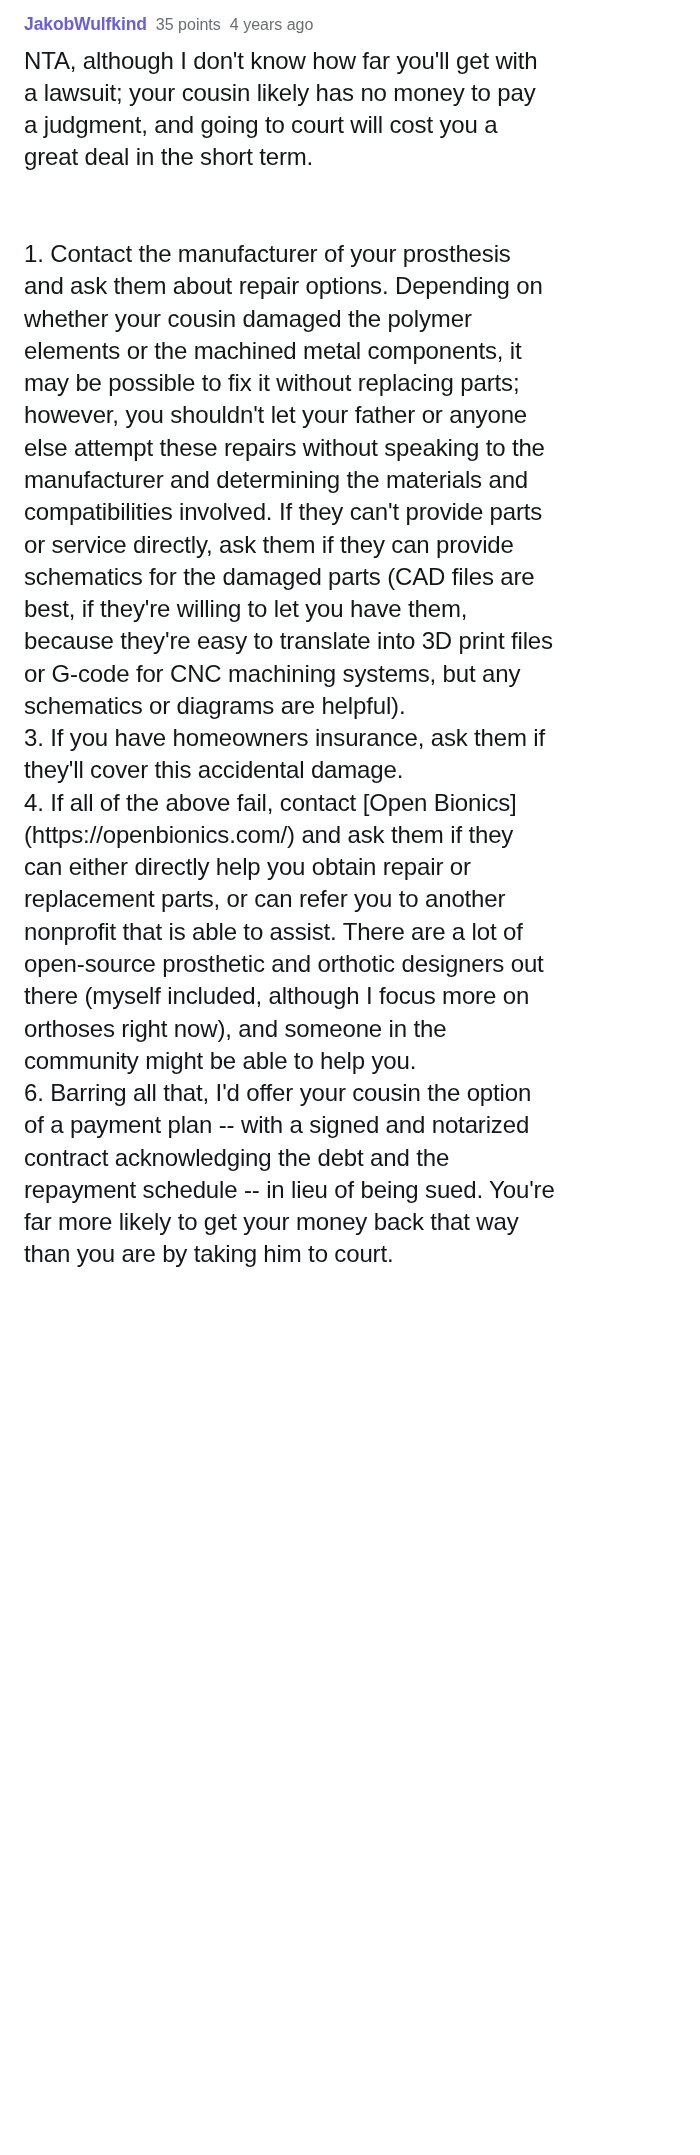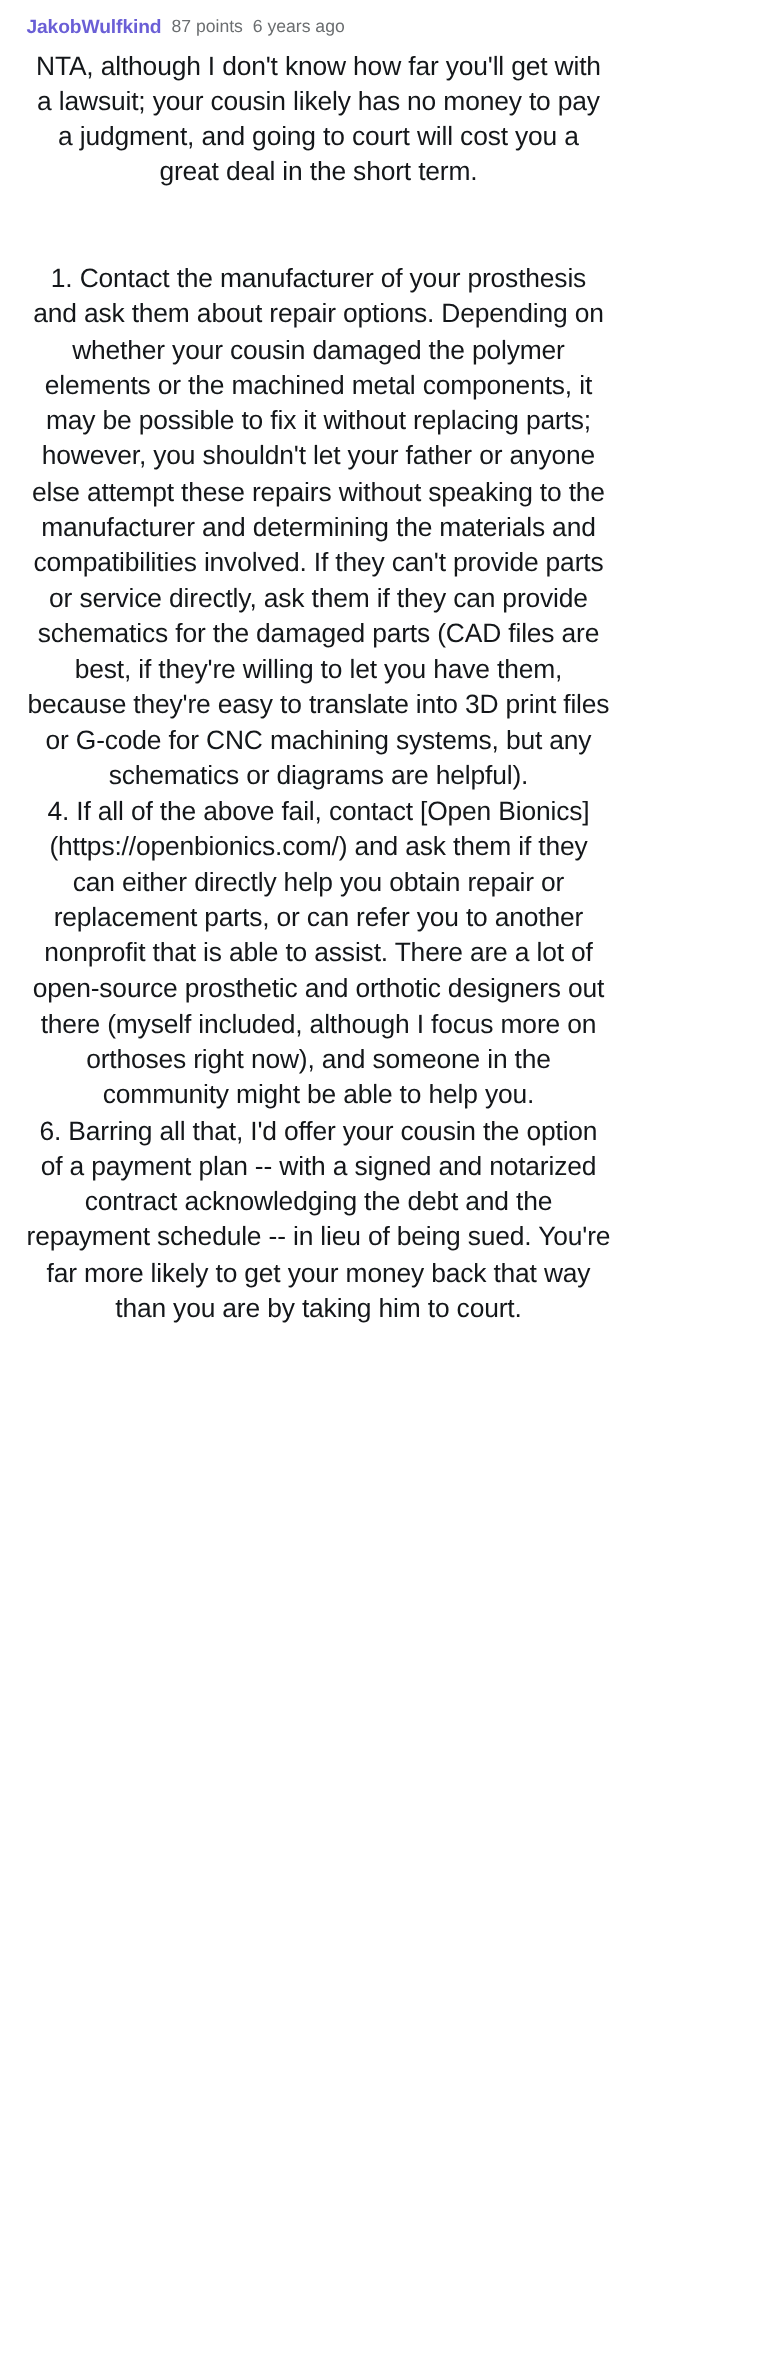--- a/index.html
+++ b/index.html
@@ -41,43 +41,43 @@
     white-space: nowrap;
   }
   .comment-body {
     font-size: 24px;
     line-height: 1.345;
     color: #14171a;
     letter-spacing: -0.15px;
   }
   .para {
     margin: 0 0 0 0;
-    text-align: center;
   }
   .para + .para {
     margin-top: 0;
   }
   .blank-line {
     height: 32.3px;
   }
 </style>
 </head>
 <body>
 
 <div class="comment">
 
   <div class="comment-header">
     <span class="author">JakobWulfkind</span>
-    <span class="meta">87 points</span>
-    <span class="meta">6 years ago</span>
+    <span class="meta">35 points</span>
+    <span class="meta">4 years ago</span>
   </div>
 
   <div class="comment-body">
     <div class="para">NTA, although I don't know how far you'll get with a lawsuit; your cousin likely has no money to pay a judgment, and going to court will cost you a great deal in the short term.</div>
     <div class="blank-line"></div>
     <div class="blank-line"></div>
     <div class="para">1. Contact the manufacturer of your prosthesis and ask them about repair options. Depending on whether your cousin damaged the polymer elements or the machined metal components, it may be possible to fix it without replacing parts; however, you shouldn't let your father or anyone else attempt these repairs without speaking to the manufacturer and determining the materials and compatibilities involved. If they can't provide parts or service directly, ask them if they can provide schematics for the damaged parts (CAD files are best, if they're willing to let you have them, because they're easy to translate into 3D print files or G-code for CNC machining systems, but any schematics or diagrams are helpful).</div>
+    <div class="para">3. If you have homeowners insurance, ask them if they'll cover this accidental damage.</div>
     <div class="para">4. If all of the above fail, contact [Open Bionics](https://openbionics.com/) and ask them if they can either directly help you obtain repair or replacement parts, or can refer you to another nonprofit that is able to assist. There are a lot of open-source prosthetic and orthotic designers out there (myself included, although I focus more on orthoses right now), and someone in the community might be able to help you.</div>
     <div class="para">6. Barring all that, I'd offer your cousin the option of a payment plan -- with a signed and notarized contract acknowledging the debt and the repayment schedule -- in lieu of being sued. You're far more likely to get your money back that way than you are by taking him to court.</div>
     <div class="blank-line"></div>
   </div>
 
 </div>
 
 </body></html>

